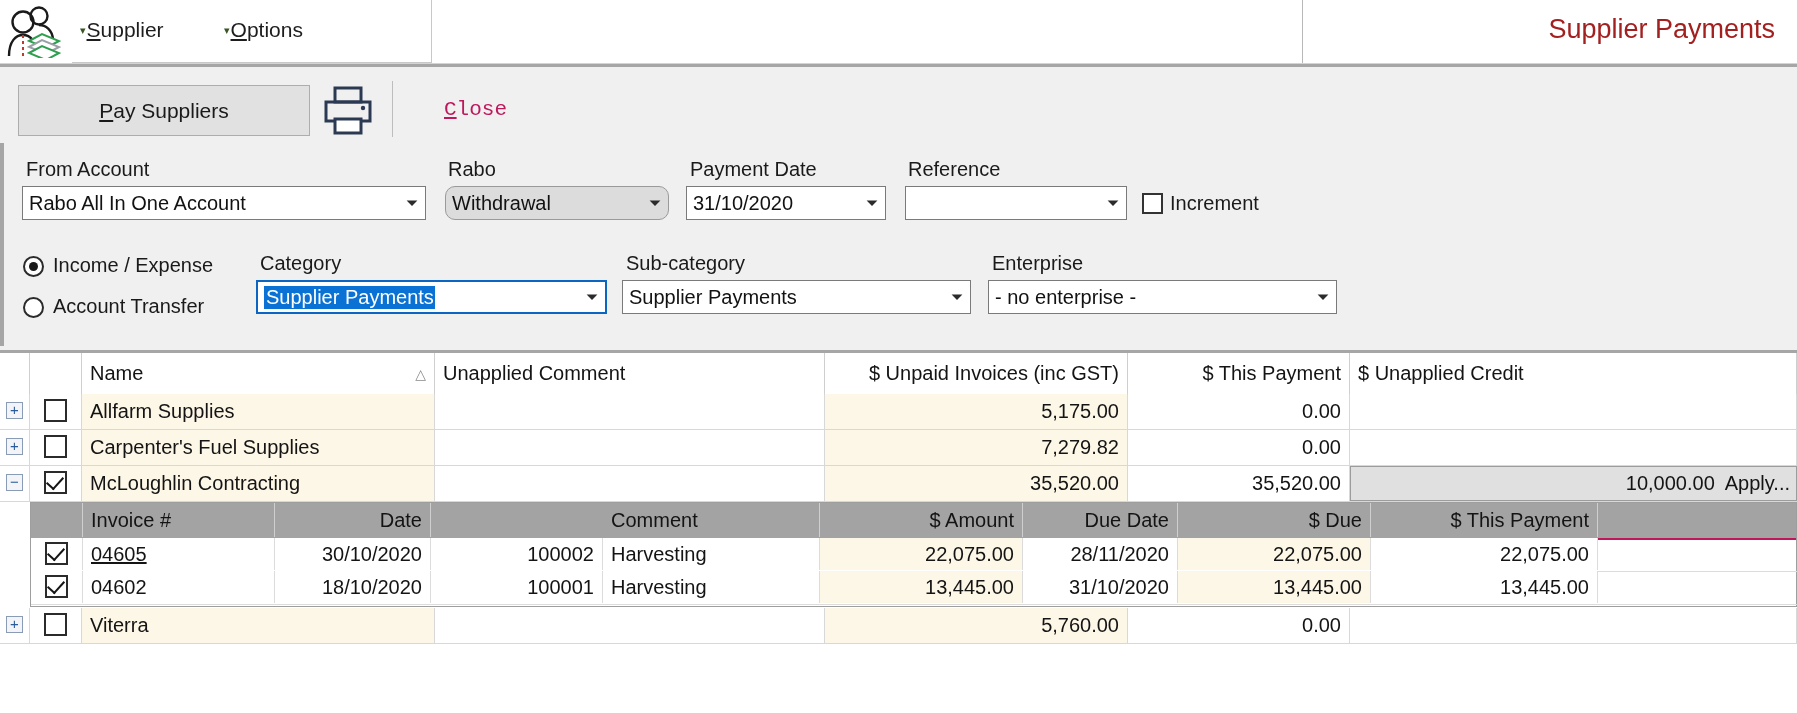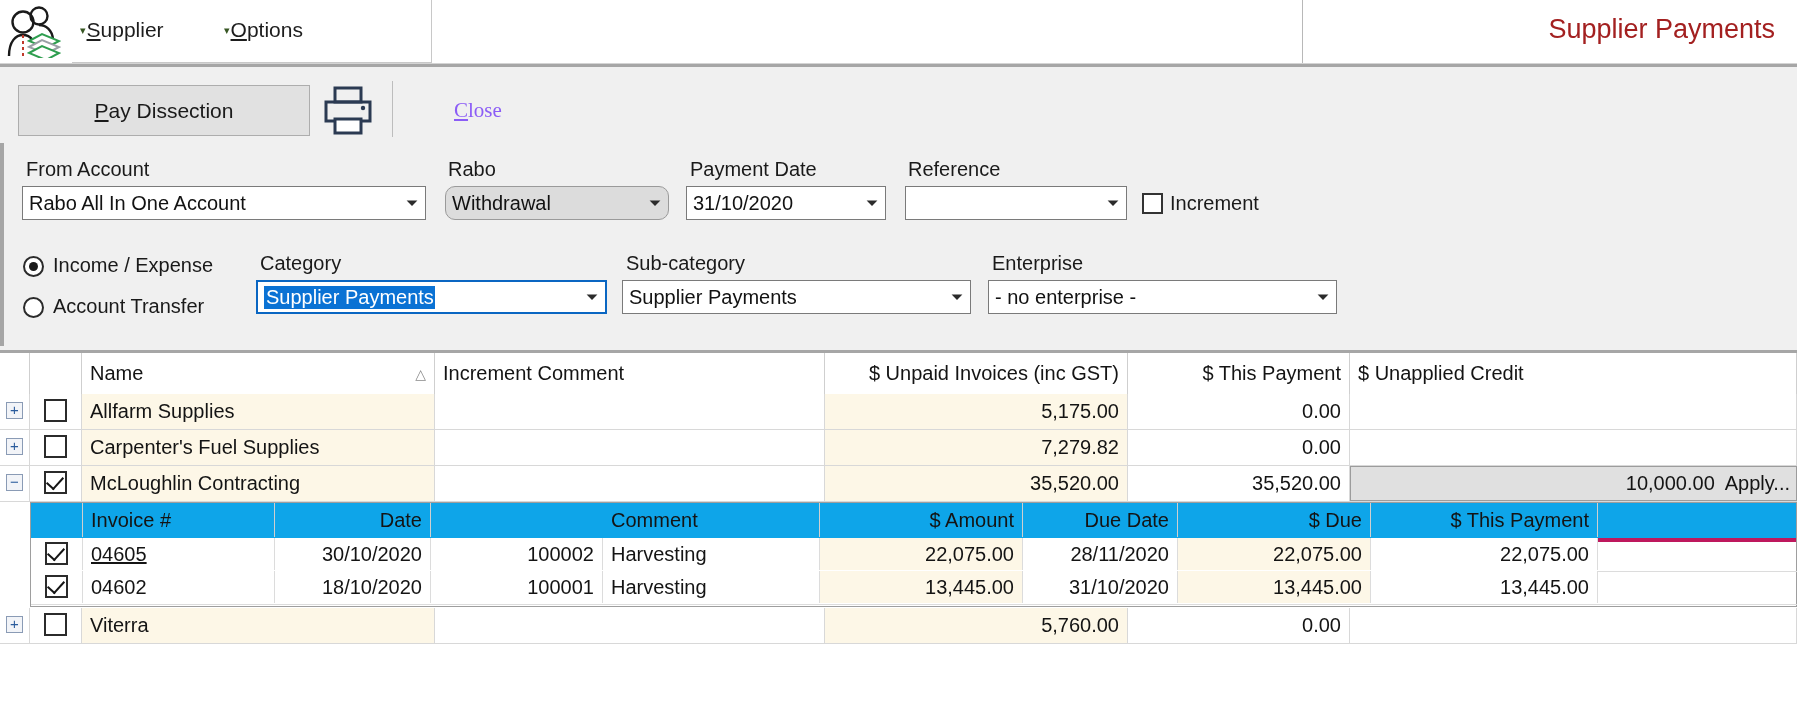--- a/index.html
+++ b/index.html
@@ -100,27 +100,27 @@
     cursor: pointer;
   }
   .tb-sep {
     position: absolute;
     left: 392px; top: 14px;
     width: 1px; height: 56px;
     background: #bdbdbd;
   }
   .btn-close {
     position: absolute;
-    left: 448px; top: 30px;
+    left: 438px; top: 30px;
     font-size: 21px;
-    color: #8b5cf6;
+    color: #be185d;
     background: none;
     border: none;
     cursor: pointer;
-    font-family: Liberation Serif, serif;
+    font-family: Liberation Mono, monospace;
   }
   .btn-close .ul { text-decoration: underline; }
 
   
   .formpanel {
     position: absolute;
     left: 0; top: 143px;
     width: 1797px; height: 203px;
     background: #f0f0f0;
     border-left: 4px solid #a6a6a6;
@@ -328,22 +328,22 @@
     position: absolute;
     left: 30px;
     width: 1767px;
     background: #ffffff;
     border: 1px solid #9e9e9e;
     box-sizing: border-box;
   }
   .sub-header {
     position: relative;
     height: 35px;
-    border-bottom: 4px solid #be185d;
-    background: #0ea5e9;
+    border-bottom: 2px solid #be185d;
+    background: #a3a3a3;
   }
   .sh {
     position: absolute;
     top: 0; height: 34px;
     display: flex;
     align-items: center;
     font-size: 20px;
     color: #141414;
     border-right: 1px solid #cfcfcf;
     box-sizing: border-box;
@@ -418,21 +418,21 @@
       <div class="menu-item" id="menu-options">
         <span class="caret">▾</span><span class="ul">O</span><span>ptions</span>
       </div>
     </div>
 
     <div class="title-sep"></div>
     <div class="page-title">Supplier Payments</div>
   </div>
 
   <div class="toolbar">
-    <button class="btn-pay"><span class="ul">P</span><span>ay Dissection</span></button>
+    <button class="btn-pay"><span class="ul">P</span><span>ay Suppliers</span></button>
 
     <svg class="print-btn" viewBox="0 0 56 50">
       <rect x="15" y="3" width="26" height="14" fill="none" stroke="#2b3a52" stroke-width="3"></rect>
       <rect x="6" y="17" width="44" height="19" fill="none" stroke="#2b3a52" stroke-width="3"></rect>
       <rect x="15" y="34" width="26" height="14" fill="#ffffff" stroke="#2b3a52" stroke-width="3"></rect>
       <circle cx="43" cy="23" r="2.2" fill="#2b3a52"></circle>
     </svg>
 
     <div class="tb-sep"></div>
     <button class="btn-close"><span class="ul">C</span><span>lose</span></button>
@@ -499,21 +499,21 @@
 
   <div class="grid">
 
     <div class="grid-header">
       <div class="gh txt" style="left:0px;  width:30px;"></div>
       <div class="gh txt" style="left:30px; width:52px;"></div>
       <div class="gh txt" style="left:82px; width:353px;">
         <span>Name</span>
         <span class="sort-mark">△</span>
       </div>
-      <div class="gh txt" style="left:435px; width:390px;">Increment Comment</div>
+      <div class="gh txt" style="left:435px; width:390px;">Unapplied Comment</div>
       <div class="gh num" style="left:825px; width:303px;">$ Unpaid Invoices (inc GST)</div>
       <div class="gh num" style="left:1128px; width:222px;">$ This Payment</div>
       <div class="gh txt" style="left:1350px; width:447px;">$ Unapplied Credit</div>
     </div>
 
     <div class="row" style="top:41px;">
       <div class="cell plain" style="left:0px; width:30px;">
         <span class="expander" style="left:6px; top:8px;">+</span>
       </div>
       <div class="cell plain" style="left:30px; width:52px;">

